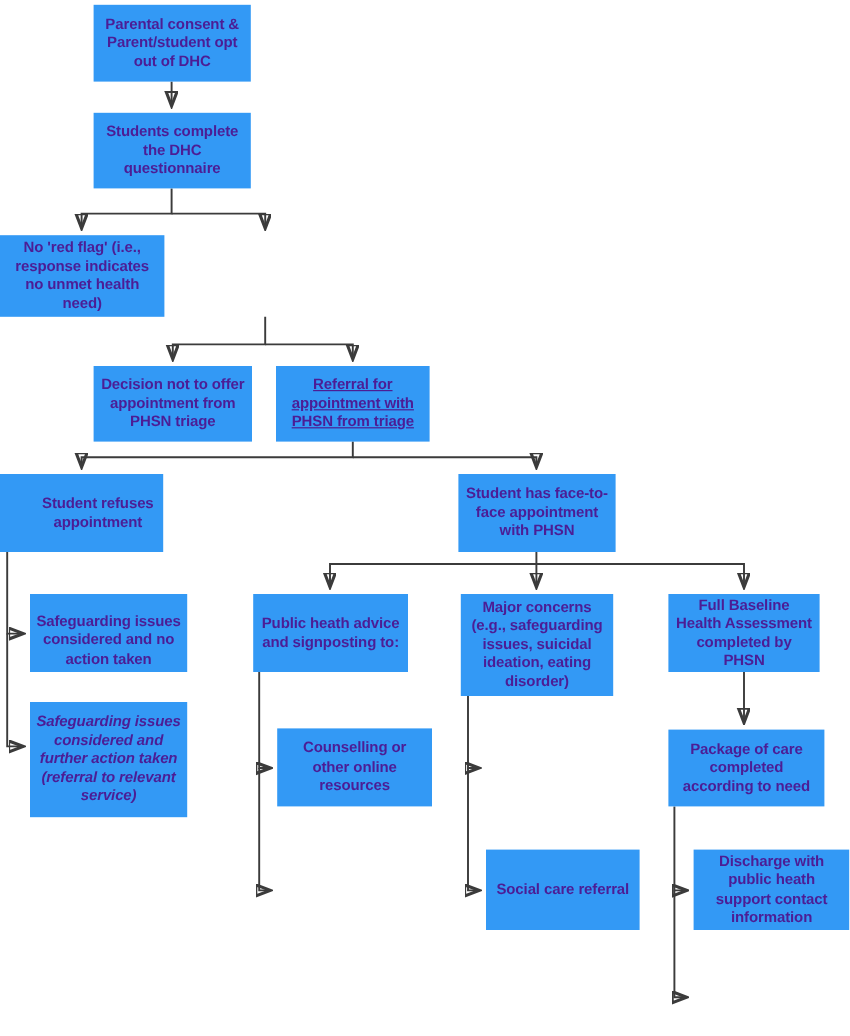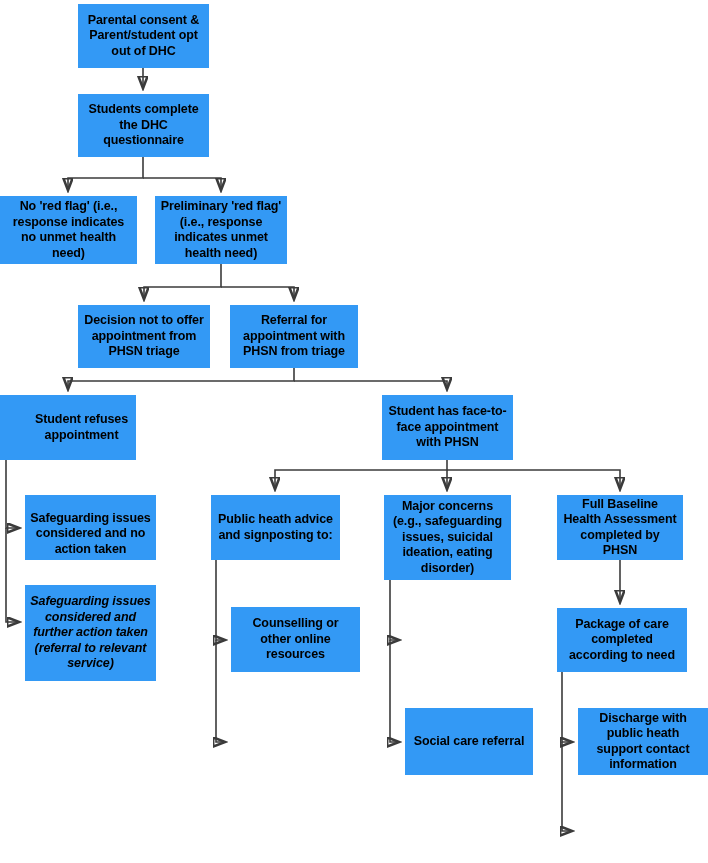--- a/index.html
+++ b/index.html
@@ -14,21 +14,21 @@
     position: relative;
     width: 708px;
     height: 863px;
     background: #ffffff;
     overflow: hidden;
   }
   .node {
     position: absolute;
     box-sizing: border-box;
     background: #3399f5;
-    color: #000000;
+    color: #4c1d95;
     display: flex;
     align-items: center;
     justify-content: center;
     text-align: center;
     font-size: 12.5px;
     line-height: 15.5px;
     font-weight: 600;
     letter-spacing: -0.1px;
     padding: 3px 5px;
     -webkit-font-smoothing: antialiased;
@@ -98,29 +98,26 @@
   </div>
 
   <div class="node" style="left:78px; top:94px; width:131px; height:63px;">
     <span>Students complete the DHC questionnaire</span>
   </div>
 
   <div class="node" style="left:0px; top:196px; width:137px; height:68px;">
     <span>No 'red flag' (i.e., response indicates no unmet health need)</span>
   </div>
 
-  <div class="node" style="left:155px; top:196px; width:132px; height:68px;">
-    <span>Preliminary 'red flag' (i.e., response indicates unmet health need)</span>
-  </div>
 
   <div class="node" style="left:78px; top:305px; width:132px; height:63px;">
     <span>Decision not to offer appointment from PHSN triage</span>
   </div>
 
-  <div class="node" style="left:230px; top:305px; width:128px; height:63px;">
+  <div class="node" style="left:230px; top:305px; width:128px; height:63px;text-decoration:underline;">
     <span>Referral for appointment with PHSN from triage</span>
   </div>
 
   <div class="node" style="left:0px; top:395px; width:136px; height:65px;padding-left:32px;">
     <span>Student refuses appointment</span>
   </div>
 
   <div class="node" style="left:382px; top:395px; width:131px; height:65px;">
     <span>Student has face-to-face appointment with PHSN</span>
   </div>

